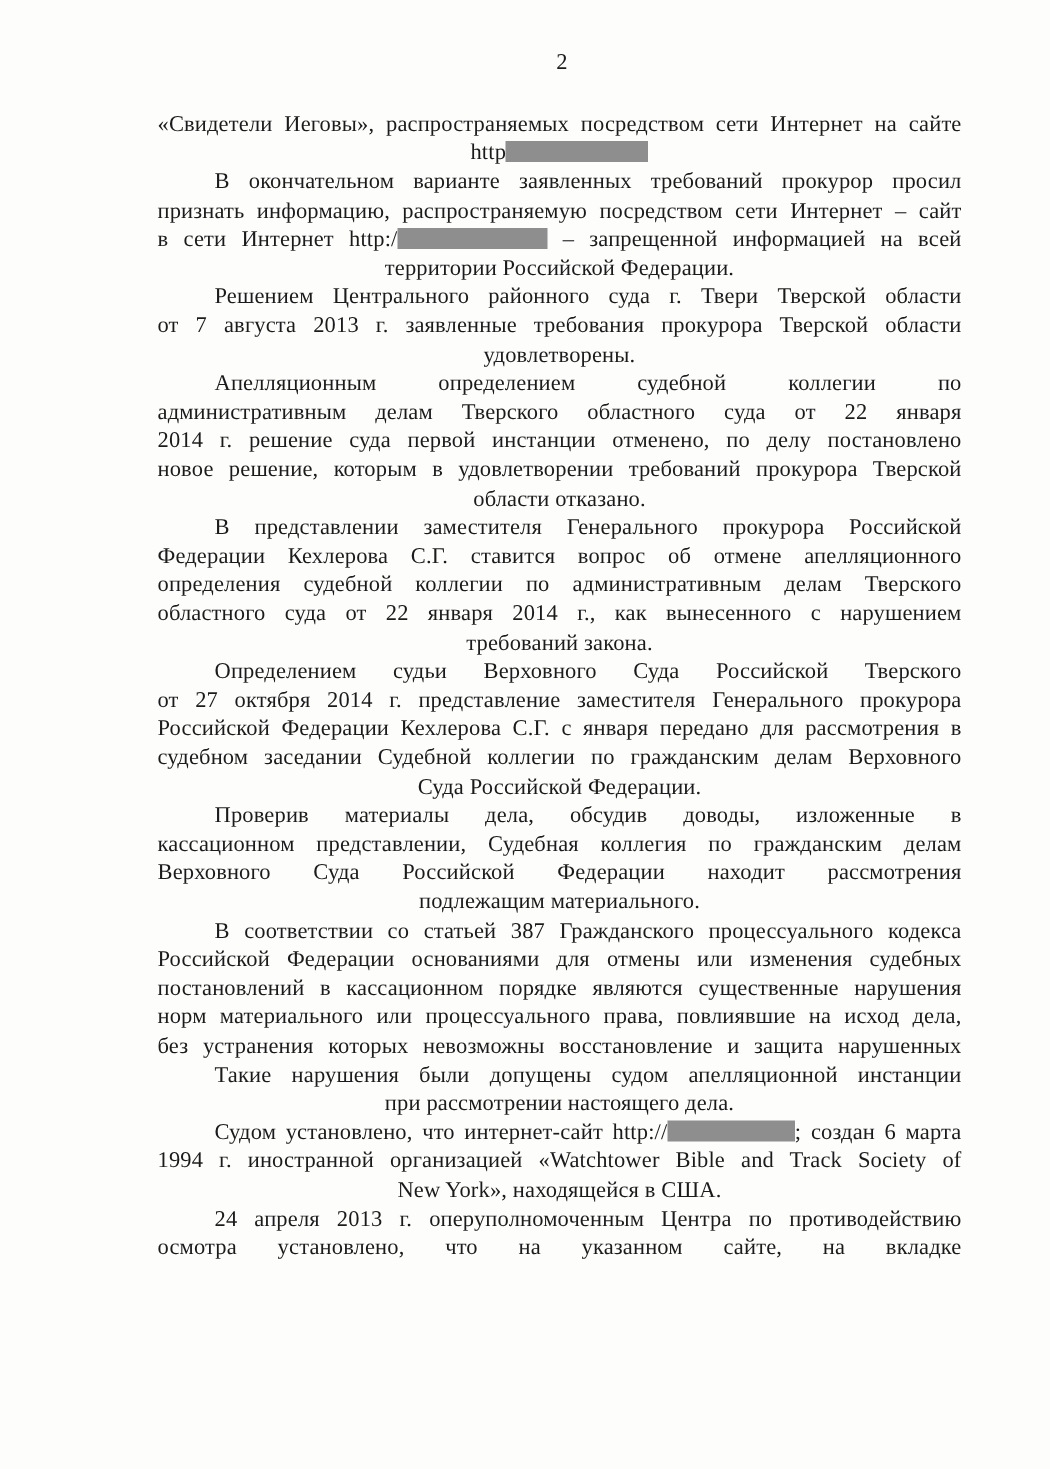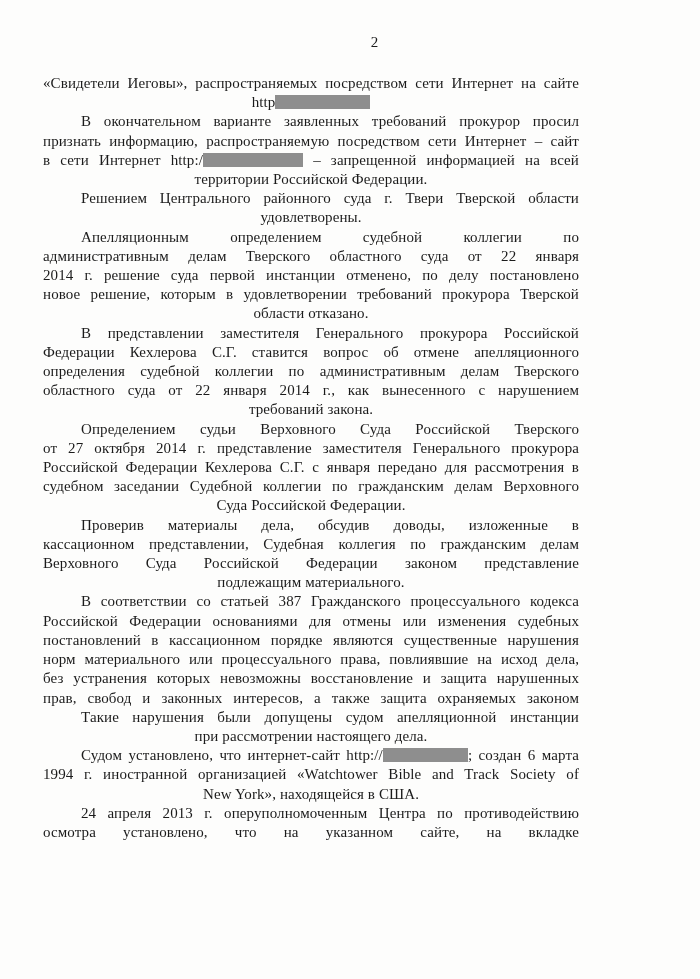--- a/index.html
+++ b/index.html
@@ -22,21 +22,21 @@
   .page-number {
     text-align: center;
     font-size: 15px;
     line-height: 19px;
     margin-bottom: 22px;
     
     width: 545px;
     margin-left: 102px;
   }
   .doc-body {
-    margin-left: 43px;
+    margin-left: 105px;
     width: 536px;
     font-size: 15px;
     line-height: 19.2px;
     letter-spacing: 0.1px;
   }
   .paragraph { }
   .line {
     text-align: center;
     white-space: normal;
     min-height: 19.2px;
@@ -66,20 +66,21 @@
         <div class="line">http<span class="redaction" style="width: 95px; background: rgb(142, 142, 142);"></span></div>
       </div>
       <div class="paragraph">
         <div class="line just indent">В окончательном варианте заявленных требований прокурор просил</div>
         <div class="line just">признать информацию, распространяемую посредством сети Интернет – сайт</div>
         <div class="line just">в сети Интернет http:/<span class="redaction" style="width: 100px; background: rgb(142, 142, 142);"></span> – запрещенной информацией на всей</div>
         <div class="line">территории Российской Федерации.</div>
       </div>
       <div class="paragraph">
         <div class="line just indent">Решением Центрального районного суда г. Твери Тверской области</div>
+        <div class="line just">от 7 августа 2013 г. заявленные требования прокурора Тверской области</div>
         <div class="line">удовлетворены.</div>
       </div>
       <div class="paragraph">
         <div class="line just indent">Апелляционным определением судебной коллегии по</div>
         <div class="line just">административным делам Тверского областного суда от 22 января</div>
         <div class="line just">2014 г. решение суда первой инстанции отменено, по делу постановлено</div>
         <div class="line just">новое решение, которым в удовлетворении требований прокурора Тверской</div>
         <div class="line">области отказано.</div>
       </div>
       <div class="paragraph">
@@ -92,30 +93,29 @@
       <div class="paragraph">
         <div class="line just indent">Определением судьи Верховного Суда Российской Тверского</div>
         <div class="line just">от 27 октября 2014 г. представление заместителя Генерального прокурора</div>
         <div class="line just">Российской Федерации Кехлерова С.Г. с января передано для рассмотрения в</div>
         <div class="line just">судебном заседании Судебной коллегии по гражданским делам Верховного</div>
         <div class="line">Суда Российской Федерации.</div>
       </div>
       <div class="paragraph">
         <div class="line just indent">Проверив материалы дела, обсудив доводы, изложенные в</div>
         <div class="line just">кассационном представлении, Судебная коллегия по гражданским делам</div>
-        <div class="line just">Верховного Суда Российской Федерации законом представление</div>
+        <div class="line just">Верховного Суда Российской Федерации находит рассмотрения</div>
         <div class="line">подлежащим материального.</div>
       </div>
       <div class="paragraph">
         <div class="line just indent">В соответствии со статьей 387 Гражданского процессуального кодекса</div>
         <div class="line just">Российской Федерации основаниями для отмены или изменения судебных</div>
         <div class="line just">постановлений в кассационном порядке являются существенные нарушения</div>
         <div class="line just">норм материального или процессуального права, повлиявшие на исход дела,</div>
         <div class="line just">без устранения которых невозможны восстановление и защита нарушенных</div>
-        <div class="line just">прав, свобод и законных интересов, а также защита охраняемых законом</div>
       </div>
       <div class="paragraph">
         <div class="line just indent">Такие нарушения были допущены судом апелляционной инстанции</div>
         <div class="line">при рассмотрении настоящего дела.</div>
       </div>
       <div class="paragraph">
         <div class="line just indent">Судом установлено, что интернет-сайт http://<span class="redaction" style="width: 85px; background: rgb(142, 142, 142);"></span>; создан 6 марта</div>
         <div class="line just">1994 г. иностранной организацией «Watchtower Bible and Track Society of</div>
         <div class="line">New York», находящейся в США.</div>
       </div>

